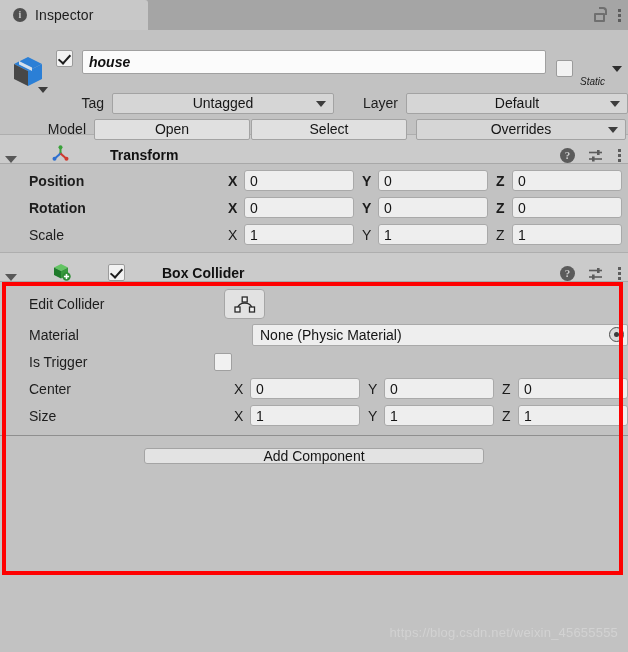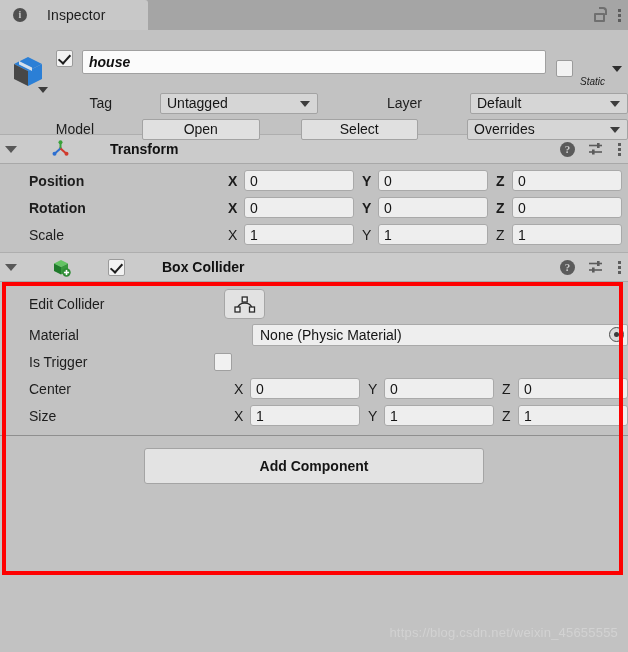--- a/index.html
+++ b/index.html
@@ -36,21 +36,21 @@
     background: #c8c8c8;
     display: flex;
     align-items: center;
     padding-left: 13px;
     box-sizing: border-box;
     border-top-right-radius: 3px;
   }
   .tab-label {
     font-size: 14px;
     color: #1d1d1d;
-    margin-left: 20px;
+    margin-left: 8px;
     letter-spacing: .1px;
   }
   .info-icon {
     width: 14px; height: 14px;
     border-radius: 50%;
     background: #4f4f4f;
     color: #c8c8c8;
     font-size: 10px;
     font-weight: bold;
     line-height: 14px;
@@ -173,42 +173,42 @@
     width: 0; height: 0;
     border-left: 5px solid transparent;
     border-right: 5px solid transparent;
     border-top: 6px solid #2e2e2e;
   }
 
   .go-row {
     display: flex;
     align-items: center;
     height: 26px;
-    padding-left: 16px;
-    gap: 40px;
+    padding-left: 8px;
   }
   .row-label-right {
     text-align: right;
     font-size: 14px;
     color: #1d1d1d;
     padding-right: 8px;
     flex: none;
   }
   .dropdown {
     height: 21px;
     background: #d6d6d6;
     border: 1px solid #a3a3a3;
     border-radius: 2px;
     box-sizing: border-box;
     display: flex;
     align-items: center;
     padding: 0 6px;
     font-size: 14px;
     color: #151515;
     position: relative;
+    justify-content: center;
   }
   .dropdown .caret-down {
     position: absolute;
     right: 7px; top: 7px;
     border-top-color: #3d3d3d;
   }
   .btn {
     height: 21px;
     background: #e0e0e0;
     border: 1px solid #a3a3a3;
@@ -221,21 +221,21 @@
     color: #151515;
   }
 
   
   .comp-header {
     height: 28px;
     background: #cbcbcb;
     border-top: 1px solid #aeaeae;
     border-bottom: 1px solid #a8a8a8;
     display: flex;
-    align-items: center;
+    align-items: flex-end;
     padding: 0 7px 0 5px;
     gap: 30px;
   }
   .foldout {
     width: 0; height: 0;
     border-left: 6px solid transparent;
     border-right: 6px solid transparent;
     border-top: 7px solid #585858;
     margin-right: 4px;
     flex: none;
@@ -372,31 +372,30 @@
     margin-top: 2px;
   }
   .add-comp-area {
     background: #c2c2c2;
     padding: 12px 0 18px 0;
     display: flex;
     justify-content: center;
   }
   .add-comp-btn {
     width: 340px;
-    height: 36px;
+    height: 16px;
     background: #e3e3e3;
     border: 1px solid #a4a4a4;
     border-radius: 3px;
     box-sizing: border-box;
     display: flex;
     align-items: center;
     justify-content: center;
     font-size: 14px;
     color: #151515;
-    font-weight: bold;
   }
 
   
   .red-box {
     position: absolute;
     left: 2px;
     top: 282px;
     width: 621px;
     height: 293px;
     border: 4px solid #fe0000;

